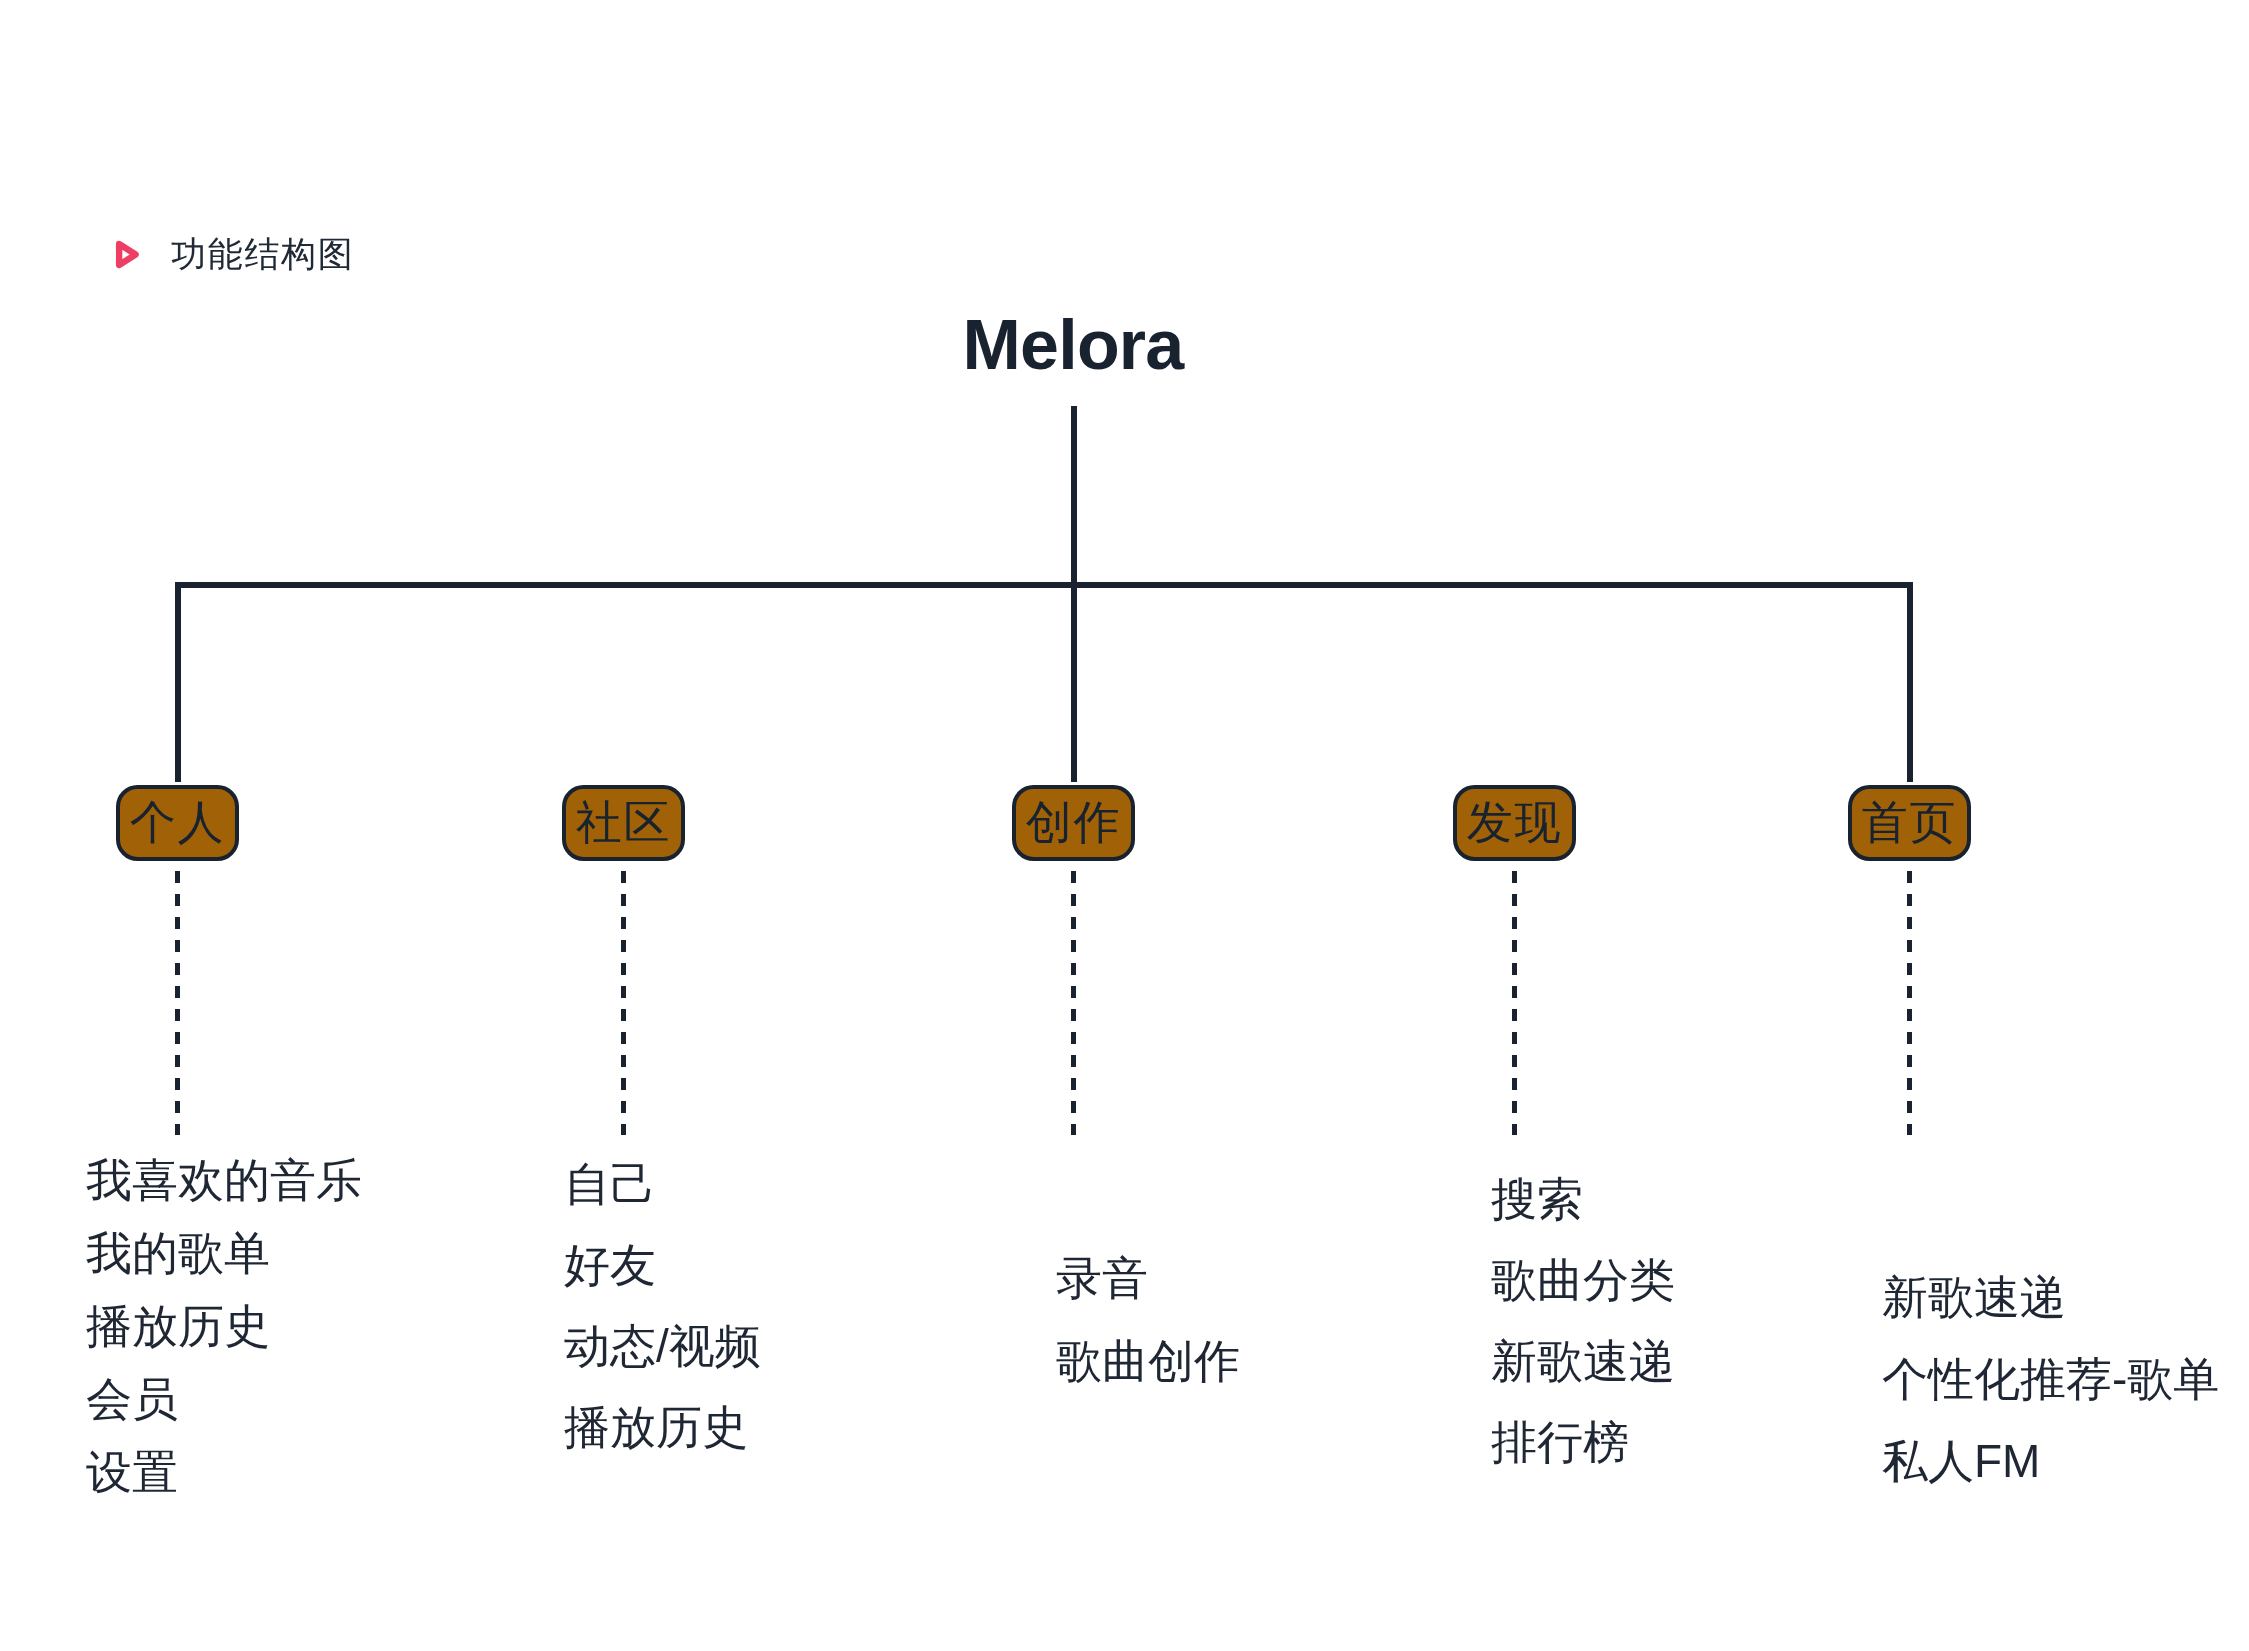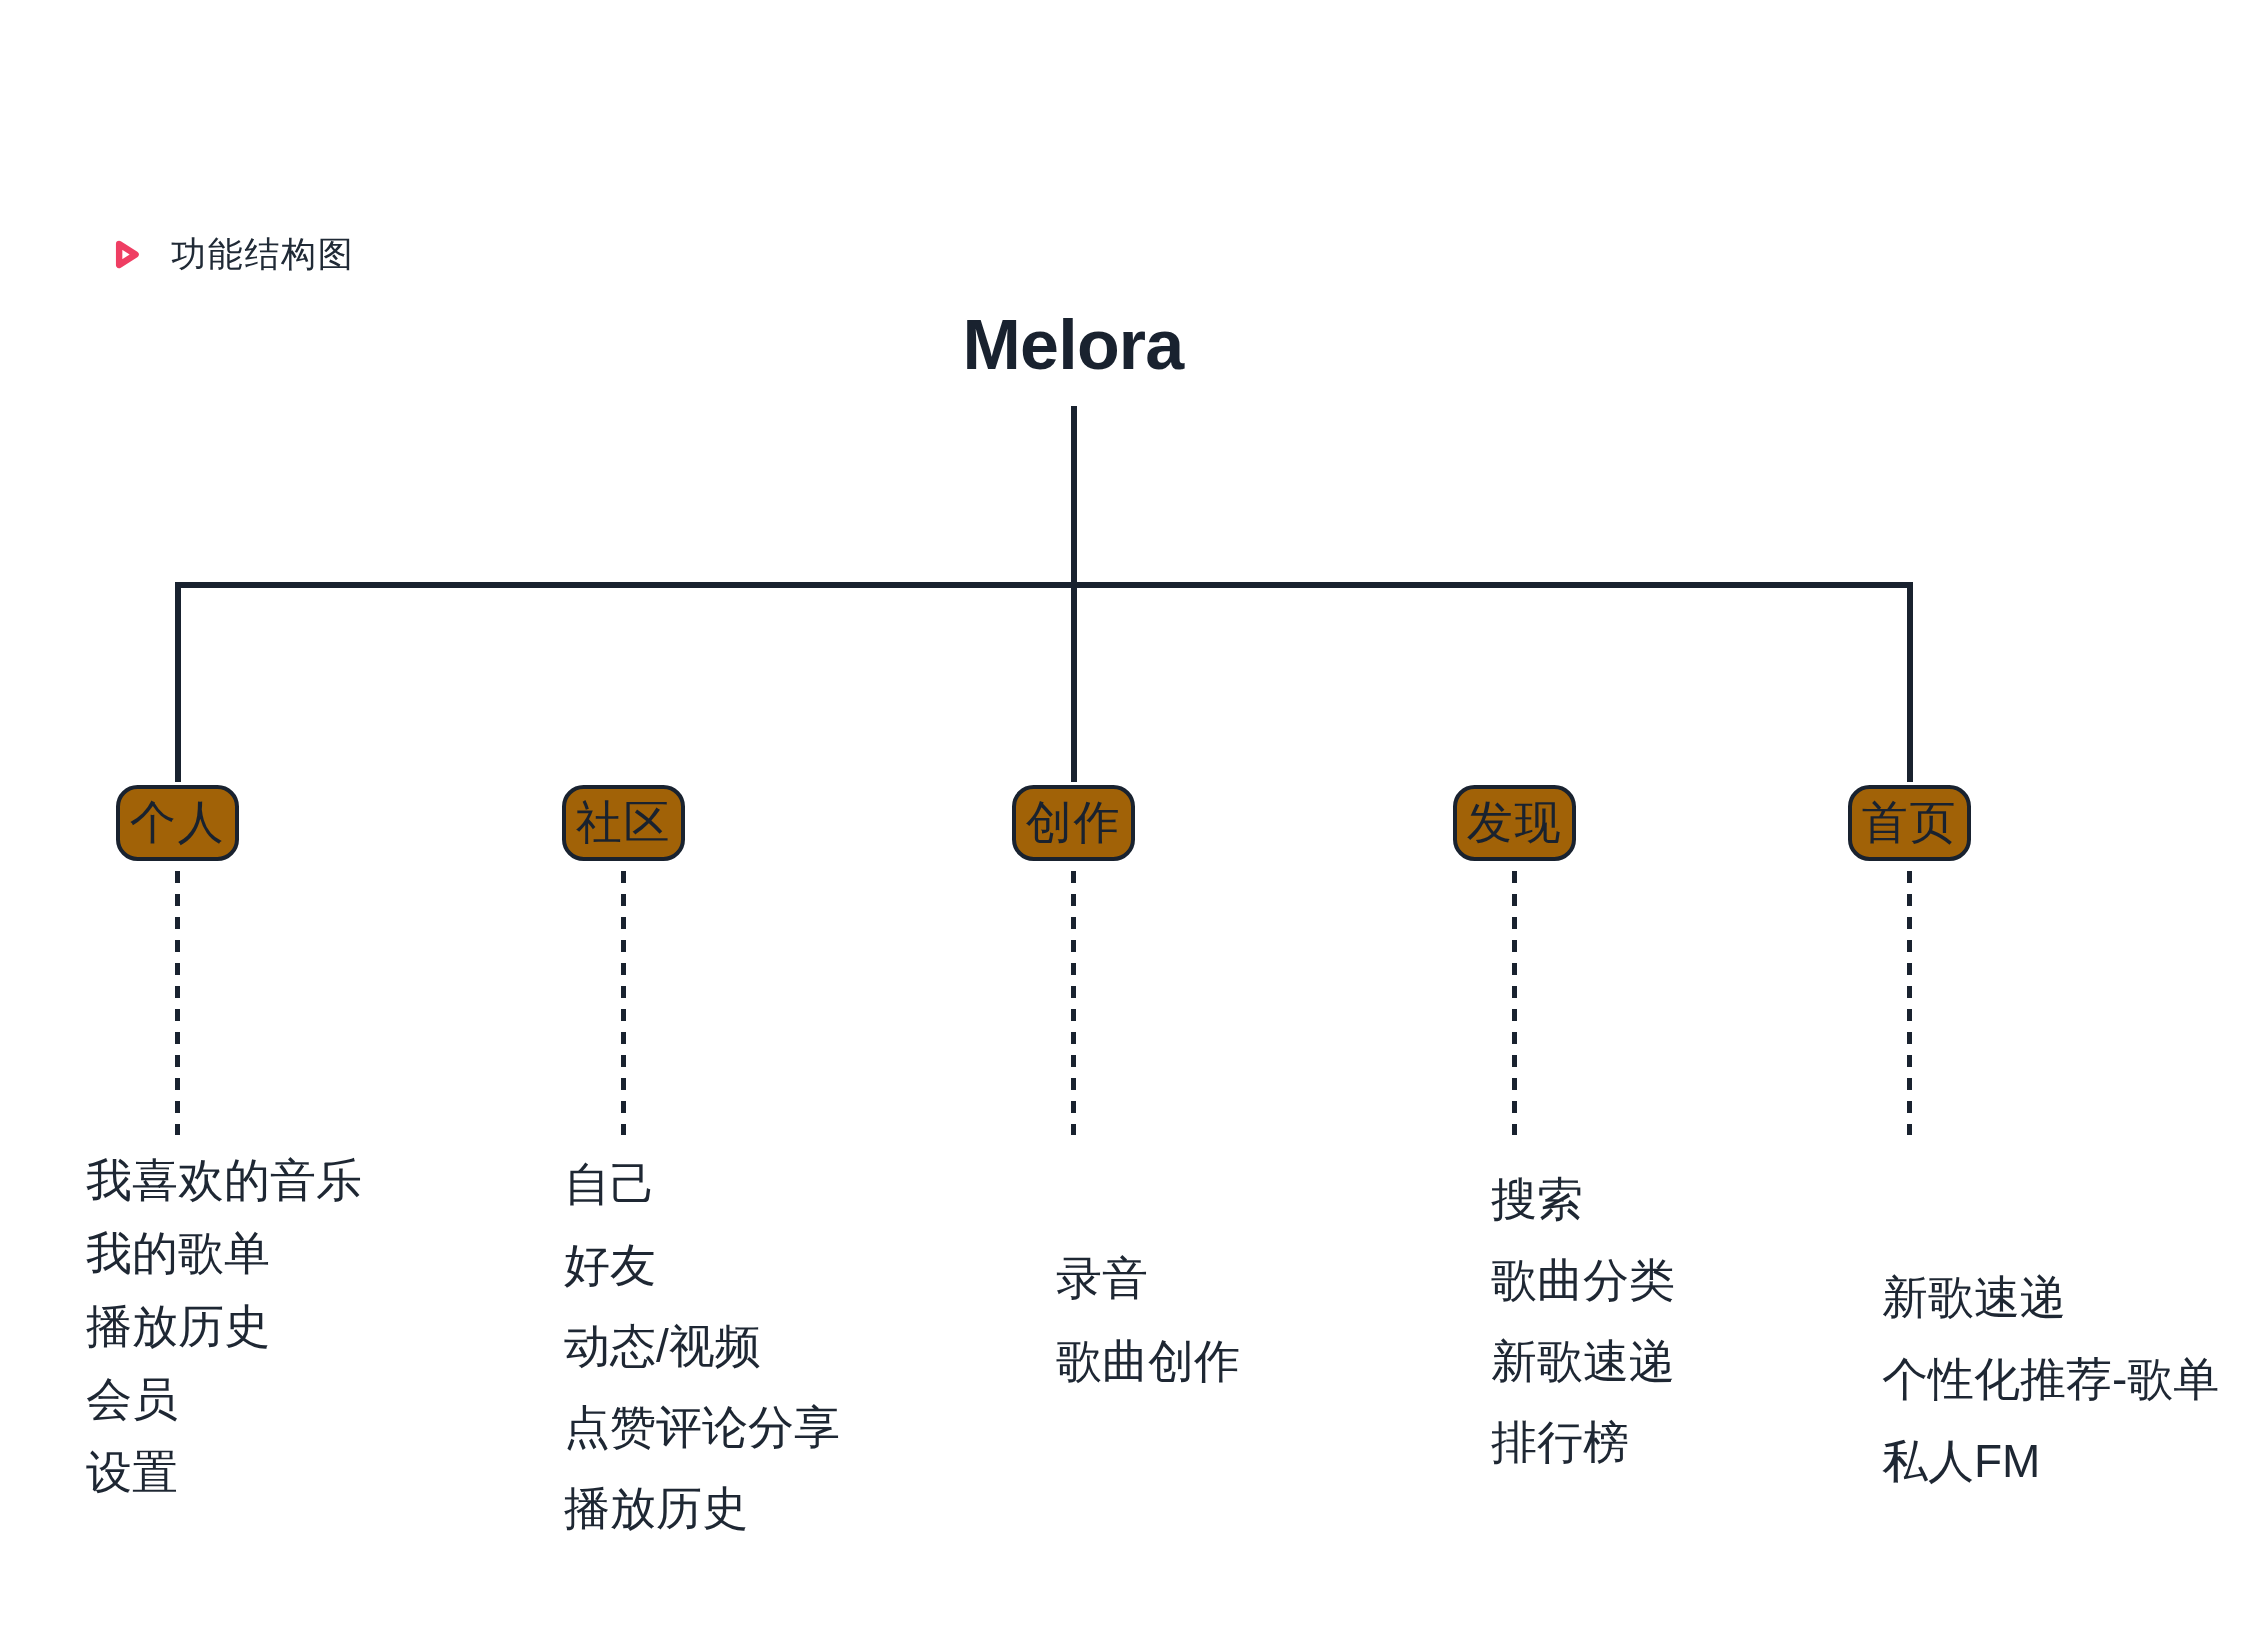--- a/index.html
+++ b/index.html
@@ -117,21 +117,20 @@
     <div class="item">我的歌单</div>
     <div class="item">播放历史</div>
     <div class="item">会员</div>
     <div class="item">设置</div>
   </div>
 
   <div class="flist b1">
     <div class="item">自己</div>
     <div class="item">好友</div>
     <div class="item">动态/视频</div>
-    <div class="item">点赞评论分享</div>
     <div class="item">播放历史</div>
   </div>
 
   <div class="flist b2">
     <div class="item">录音</div>
     <div class="item">歌曲创作</div>
   </div>
 
   <div class="flist b3">
     <div class="item">搜索</div>

